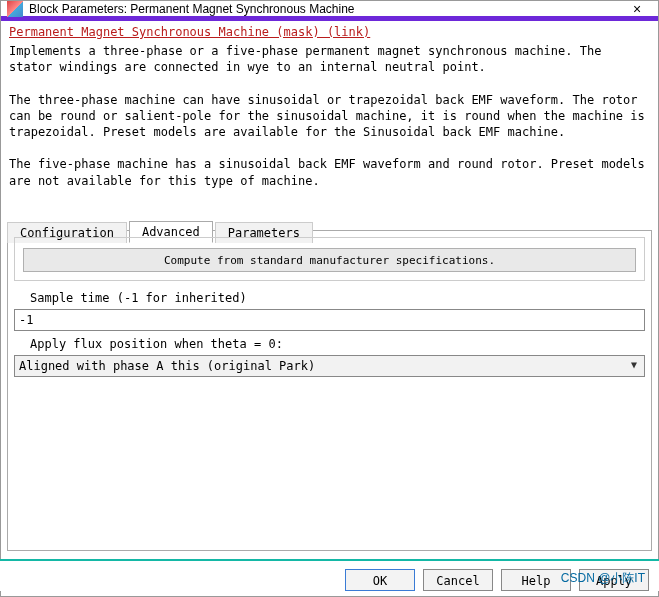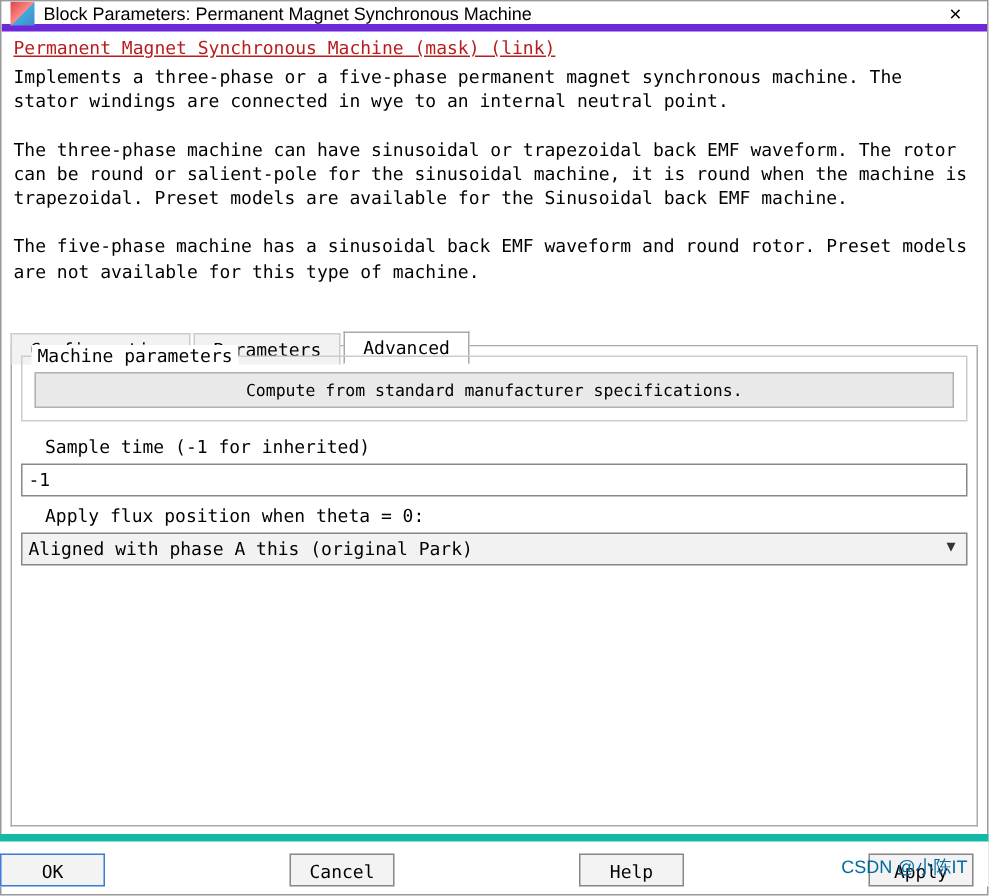--- a/index.html
+++ b/index.html
@@ -126,24 +126,24 @@
     right: 4px; top: 4px;
     width: 14px; height: 14px;
     text-align: center;
     font-size: 10px;
     color: #333;
     pointer-events: none;
   }
   .button-bar {
     position: absolute;
     bottom: 6px; left: 0; right: 0;
-    border-top: 5px solid #14b8a6;
+    border-top: 2px solid #14b8a6;
     padding: 8px 10px 0 0;
     display: flex;
-    justify-content: space-between;
+    justify-content: flex-end;
     gap: 8px;
     background: #fff;
   }
   .btn {
     min-width: 70px;
     height: 22px;
     border: 1px solid #888;
     background: #f3f3f3;
     font-family: "SimSun", monospace;
     font-size: 12px;
@@ -173,28 +173,27 @@
 <div class="mask-link">Permanent Magnet Synchronous Machine (mask) (link)</div>
 
 <div class="desc">Implements a three-phase or a five-phase permanent magnet synchronous machine. The stator windings are connected in wye to an internal neutral point.
 
 The three-phase machine can have sinusoidal or trapezoidal back EMF waveform. The rotor can be round or salient-pole for the sinusoidal machine, it is round when the machine is trapezoidal. Preset models are available for the Sinusoidal back EMF machine.
 
 The five-phase machine has a sinusoidal back EMF waveform and round rotor. Preset models are not available for this type of machine.</div>
 
 <div class="tabs-row">
   <div class="tab">Configuration</div>
+  <div class="tab active">Advanced</div>
   <div class="tab">Parameters</div>
-  <div class="tab active">Advanced</div>
 </div>
 
 <div class="tab-pane">
 
   <div class="groupbox">
-    <div class="groupbox-title">Machine parameters</div>
     <button class="wide-btn">Compute from standard manufacturer specifications.</button>
   </div>
 
   <div class="field-label">Sample time (-1 for inherited)</div>
   <input class="text-input" value="-1" style="">
 
   <div class="field-label">Apply flux position when theta = 0:</div>
   <div class="select-wrap">
     <div class="select">Aligned with phase A this (original Park)</div>
     <div class="select-arrow">▼</div>

